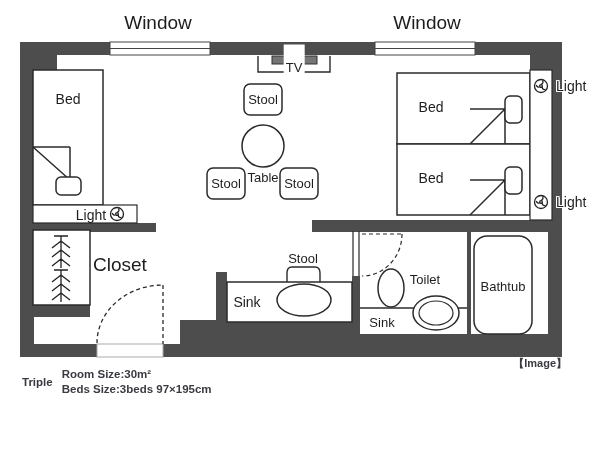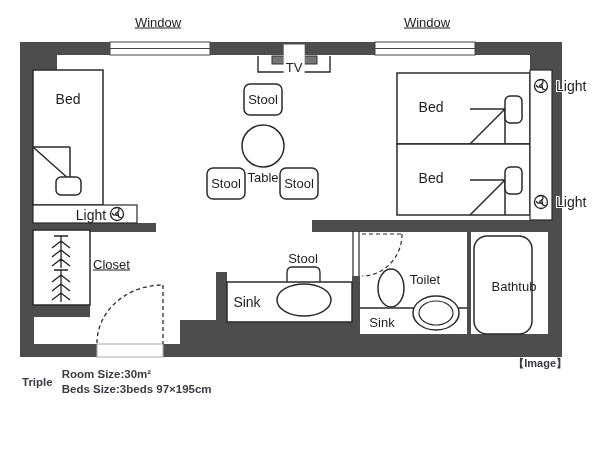--- a/index.html
+++ b/index.html
@@ -7,21 +7,21 @@
     position:relative; width:600px; height:450px; background:#fff;
     font-family:"Liberation Sans", sans-serif; overflow:hidden;
   }
   #plan svg { position:absolute; left:0; top:0; }
   .lbl {
     position:absolute; transform:translate(-50%,-50%);
     font-size:13px; color:#1d1d1d; white-space:nowrap; line-height:1;
   }
   .lbl.left-anchor { transform:translate(0,-50%); }
   .lbl.right-anchor { transform:translate(-100%,-50%); }
-  .fs15 { font-size:13px;text-decoration:underline; }
+  .fs15 { font-size:19px; }
   .fs14 { font-size:14px; }
   .tv-lbl { background:#fff; padding:16px 2px; }
   .halo {
     text-shadow:-1px -1px 0 #fff, 1px -1px 0 #fff, -1px 1px 0 #fff,
                  1px 1px 0 #fff, -1px 0 0 #fff, 1px 0 0 #fff,
                  0 -1px 0 #fff, 0 1px 0 #fff;
   }
   .caption {
     position:absolute; left:22px; top:367px; display:flex; gap:9px;
     font-size:11.5px; font-weight:bold; color:#3a3a42; line-height:15px;align-items:center;
@@ -162,21 +162,21 @@
   <div class="lbl fs14" style="left:91px; top:215px;">Light</div>
   <div class="lbl fs14 left-anchor halo" style="left:556px; top:86px;">Light</div>
   <div class="lbl fs14 left-anchor halo" style="left:556px; top:202px;">Light</div>
 
   <div class="lbl fs15 left-anchor" style="left:93px; top:264px;">Closet</div>
   <div class="lbl" style="left:303px; top:258px;">Stool</div>
   <div class="lbl fs14" style="left:247px; top:302px;">Sink</div>
 
   <div class="lbl" style="left:425px; top:279px;">Toilet</div>
   <div class="lbl" style="left:382px; top:322px;">Sink</div>
-  <div class="lbl" style="left:514px; top:286px;">Bathtub</div>
+  <div class="lbl" style="left:503px; top:286px;">Bathtub</div>
 
   <div class="lbl right-anchor" style="left:567px; top:363px; font-size:11px; font-weight:bold; color:#3a3a42;">【Image】</div>
 
   <div class="caption">
     <div>Triple</div>
     <div>
       <div>Room Size:30m²</div>
       <div>Beds Size:3beds 97×195cm</div>
     </div>
   </div>

